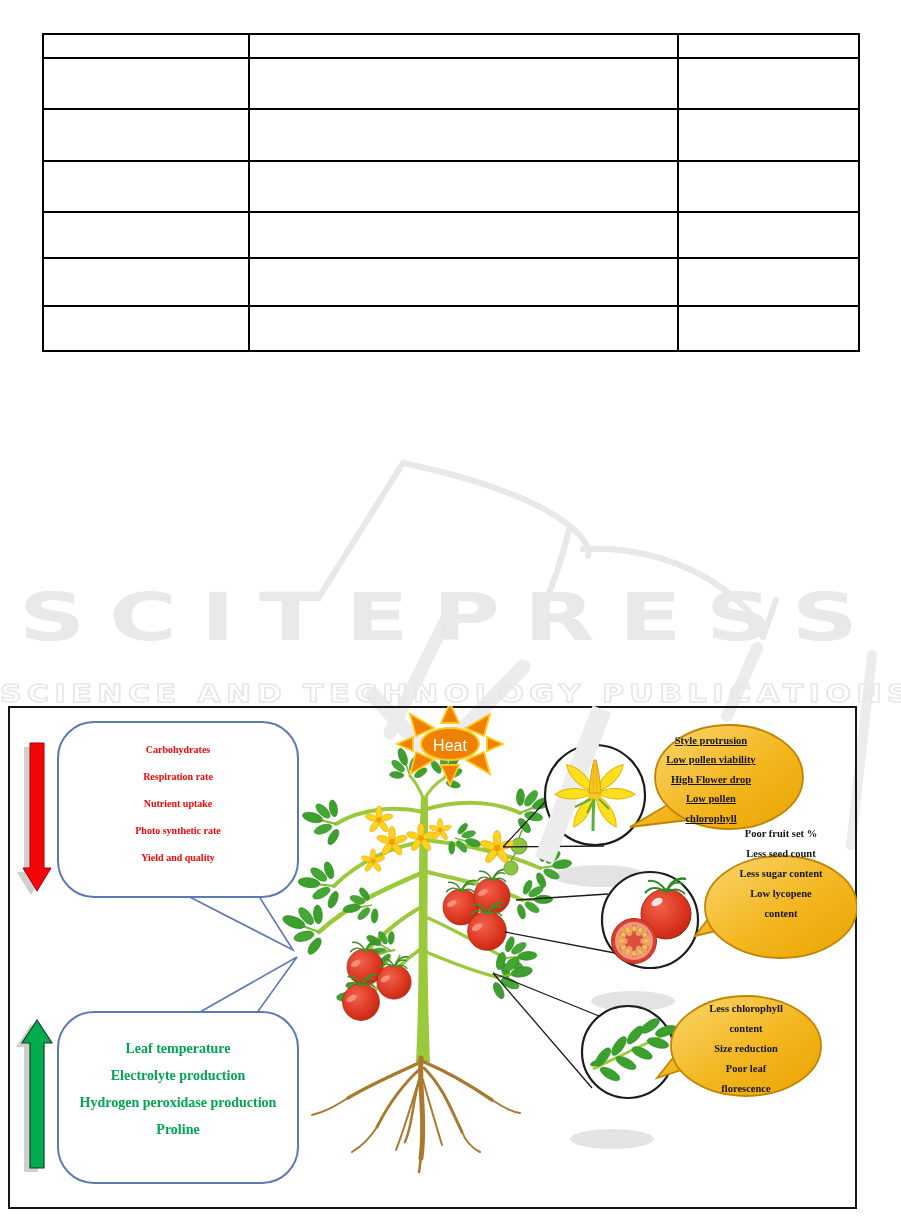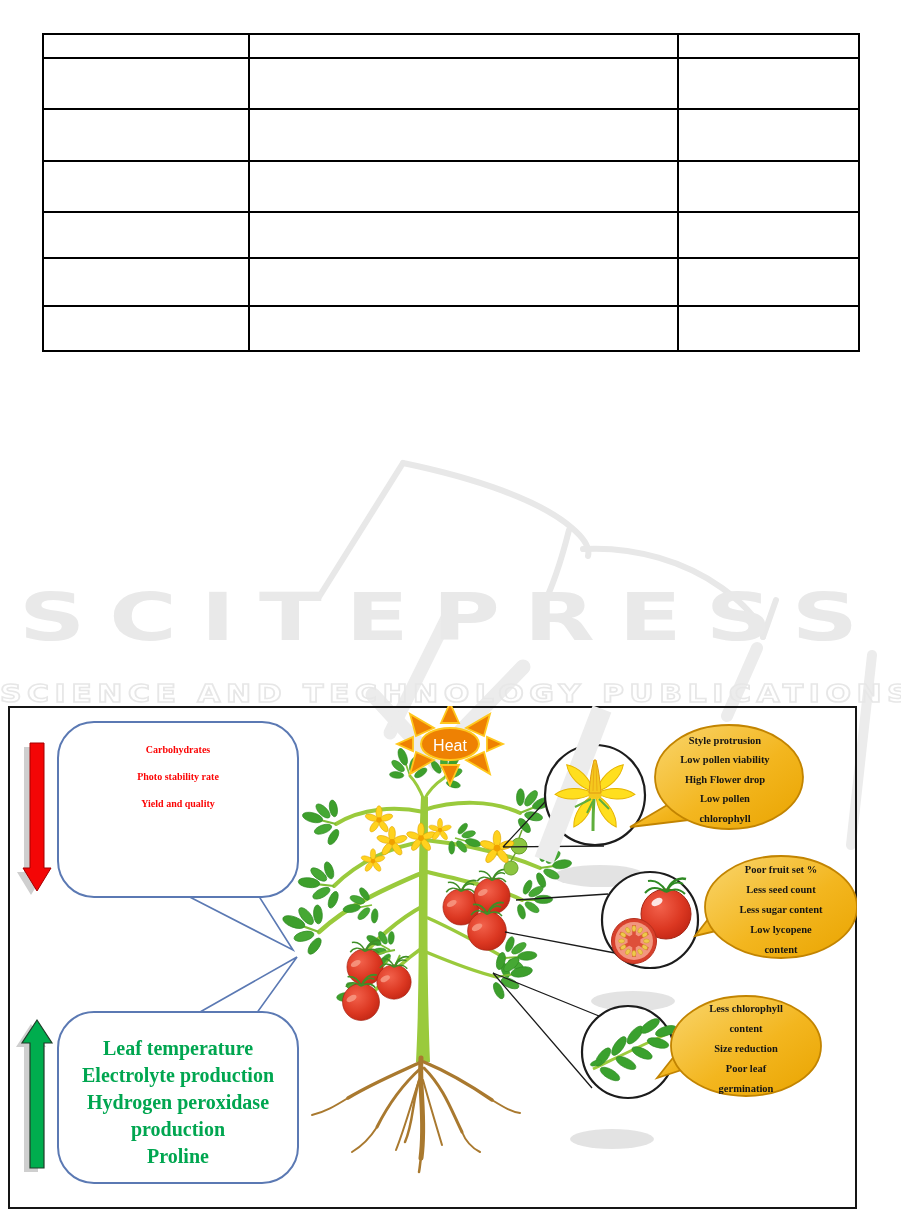--- a/index.html
+++ b/index.html
@@ -24,24 +24,24 @@
 
   
   .figure-frame{position:absolute;left:8px;top:706px;width:845px;height:499px;
                 border:2px solid #151515;z-index:3;}
   .fig-art{position:absolute;left:8px;top:706px;z-index:4;}
 
   .fig-text{position:absolute;z-index:5;text-align:center;font-weight:bold;}
   .sun-label{left:428px;top:737px;width:44px;font-size:16px;color:#fff;
              font-family:"Liberation Sans",sans-serif;font-weight:normal;}
   .dec-list{left:64px;top:736px;width:228px;font-size:10px;line-height:27px;color:#fb0505;}
-  .inc-list{left:64px;top:1035px;width:228px;font-size:20px;line-height:27px;color:#00a650;}
+  .inc-list{left:64px;top:1035px;width:228px;font-size:14px;line-height:27px;color:#00a650;}
   .callout-text{width:150px;font-size:10.5px;color:#151515;}
-  .co-flower{left:650px;top:731px;line-height:19.4px;}
-  .co-fruit{left:706px;top:860px;line-height:20px;}
+  .co-flower{left:636px;top:731px;line-height:19.4px;text-decoration:underline;}
+  .co-fruit{left:706px;top:824px;line-height:20px;}
   .co-leaf{left:671px;top:999px;line-height:20px;}
 </style>
 </head>
 <body>
 
 <div class="page">
 
   <table class="paper-table">
     <colgroup>
         <col style="width:206px">
@@ -334,21 +334,23 @@
         <path d="M434,728 L416,736 L410,714 Z"></path>
       </g>
       <ellipse cx="450" cy="744" rx="29" ry="16" fill="#EE8103" stroke="#FFC81E" stroke-width="2"></ellipse>
     </g>
   </svg>
 
   <div class="fig-text sun-label">Heat</div>
 
   <div class="fig-text dec-list">
     <div>Carbohydrates</div>
-    <div>Photo stability rate</div>
+    <div>Respiration rate</div>
+    <div>Nutrient uptake</div>
+    <div>Photo synthetic rate</div>
     <div>Yield and quality</div>
   </div>
 
   <div class="fig-text inc-list">
     <div>Leaf temperature</div>
     <div>Electrolyte production</div>
     <div>Hydrogen peroxidase production</div>
     <div>Proline</div>
   </div>
 
@@ -366,16 +368,16 @@
     <div>Less sugar content</div>
     <div>Low lycopene</div>
     <div>content</div>
   </div>
 
   <div class="fig-text callout-text co-leaf">
     <div>Less chlorophyll</div>
     <div>content</div>
     <div>Size reduction</div>
     <div>Poor leaf</div>
-    <div>germination</div>
+    <div>florescence</div>
   </div>
 
 </div>
 
 </body></html>

